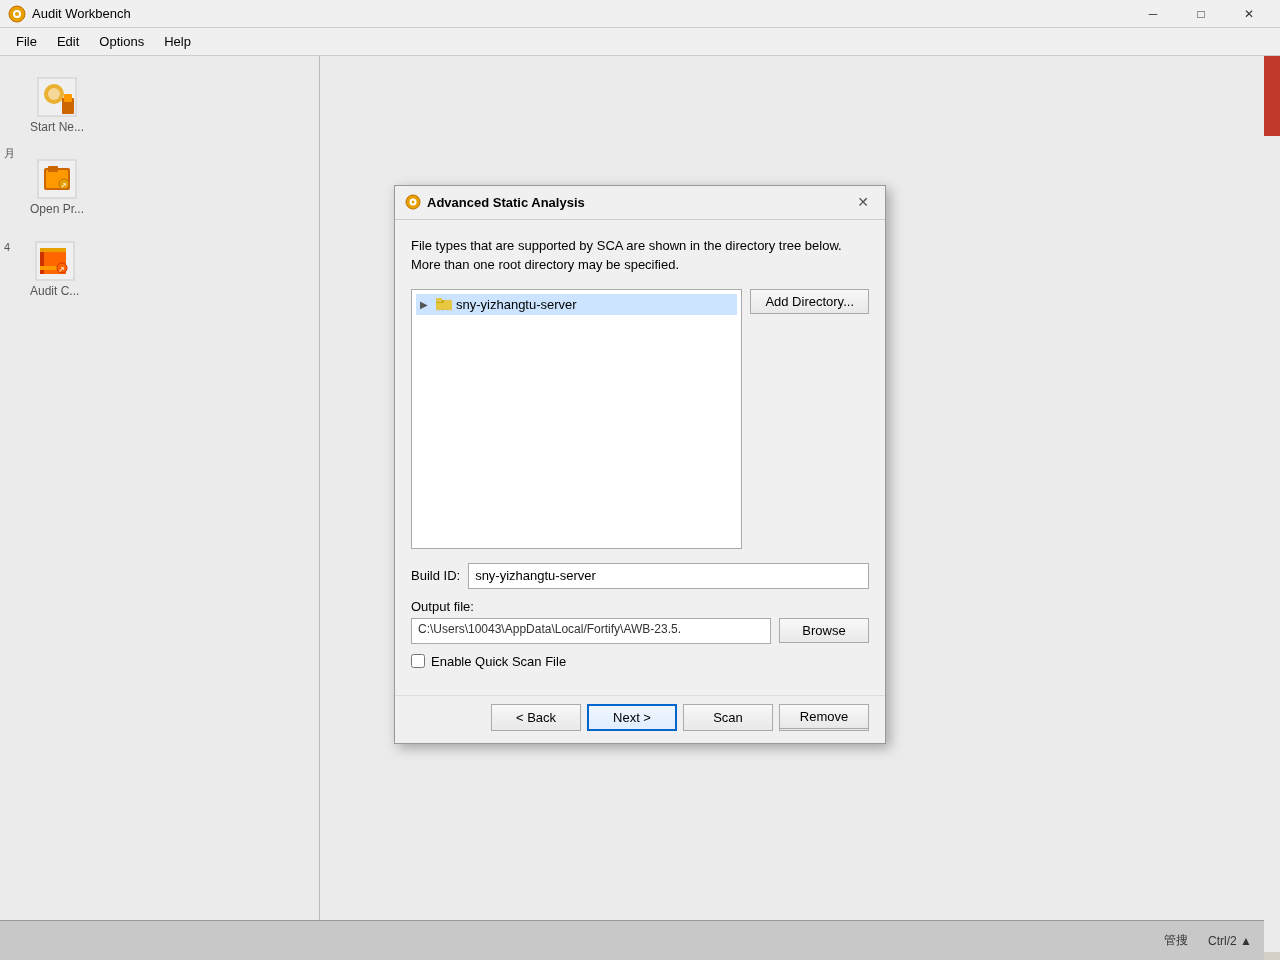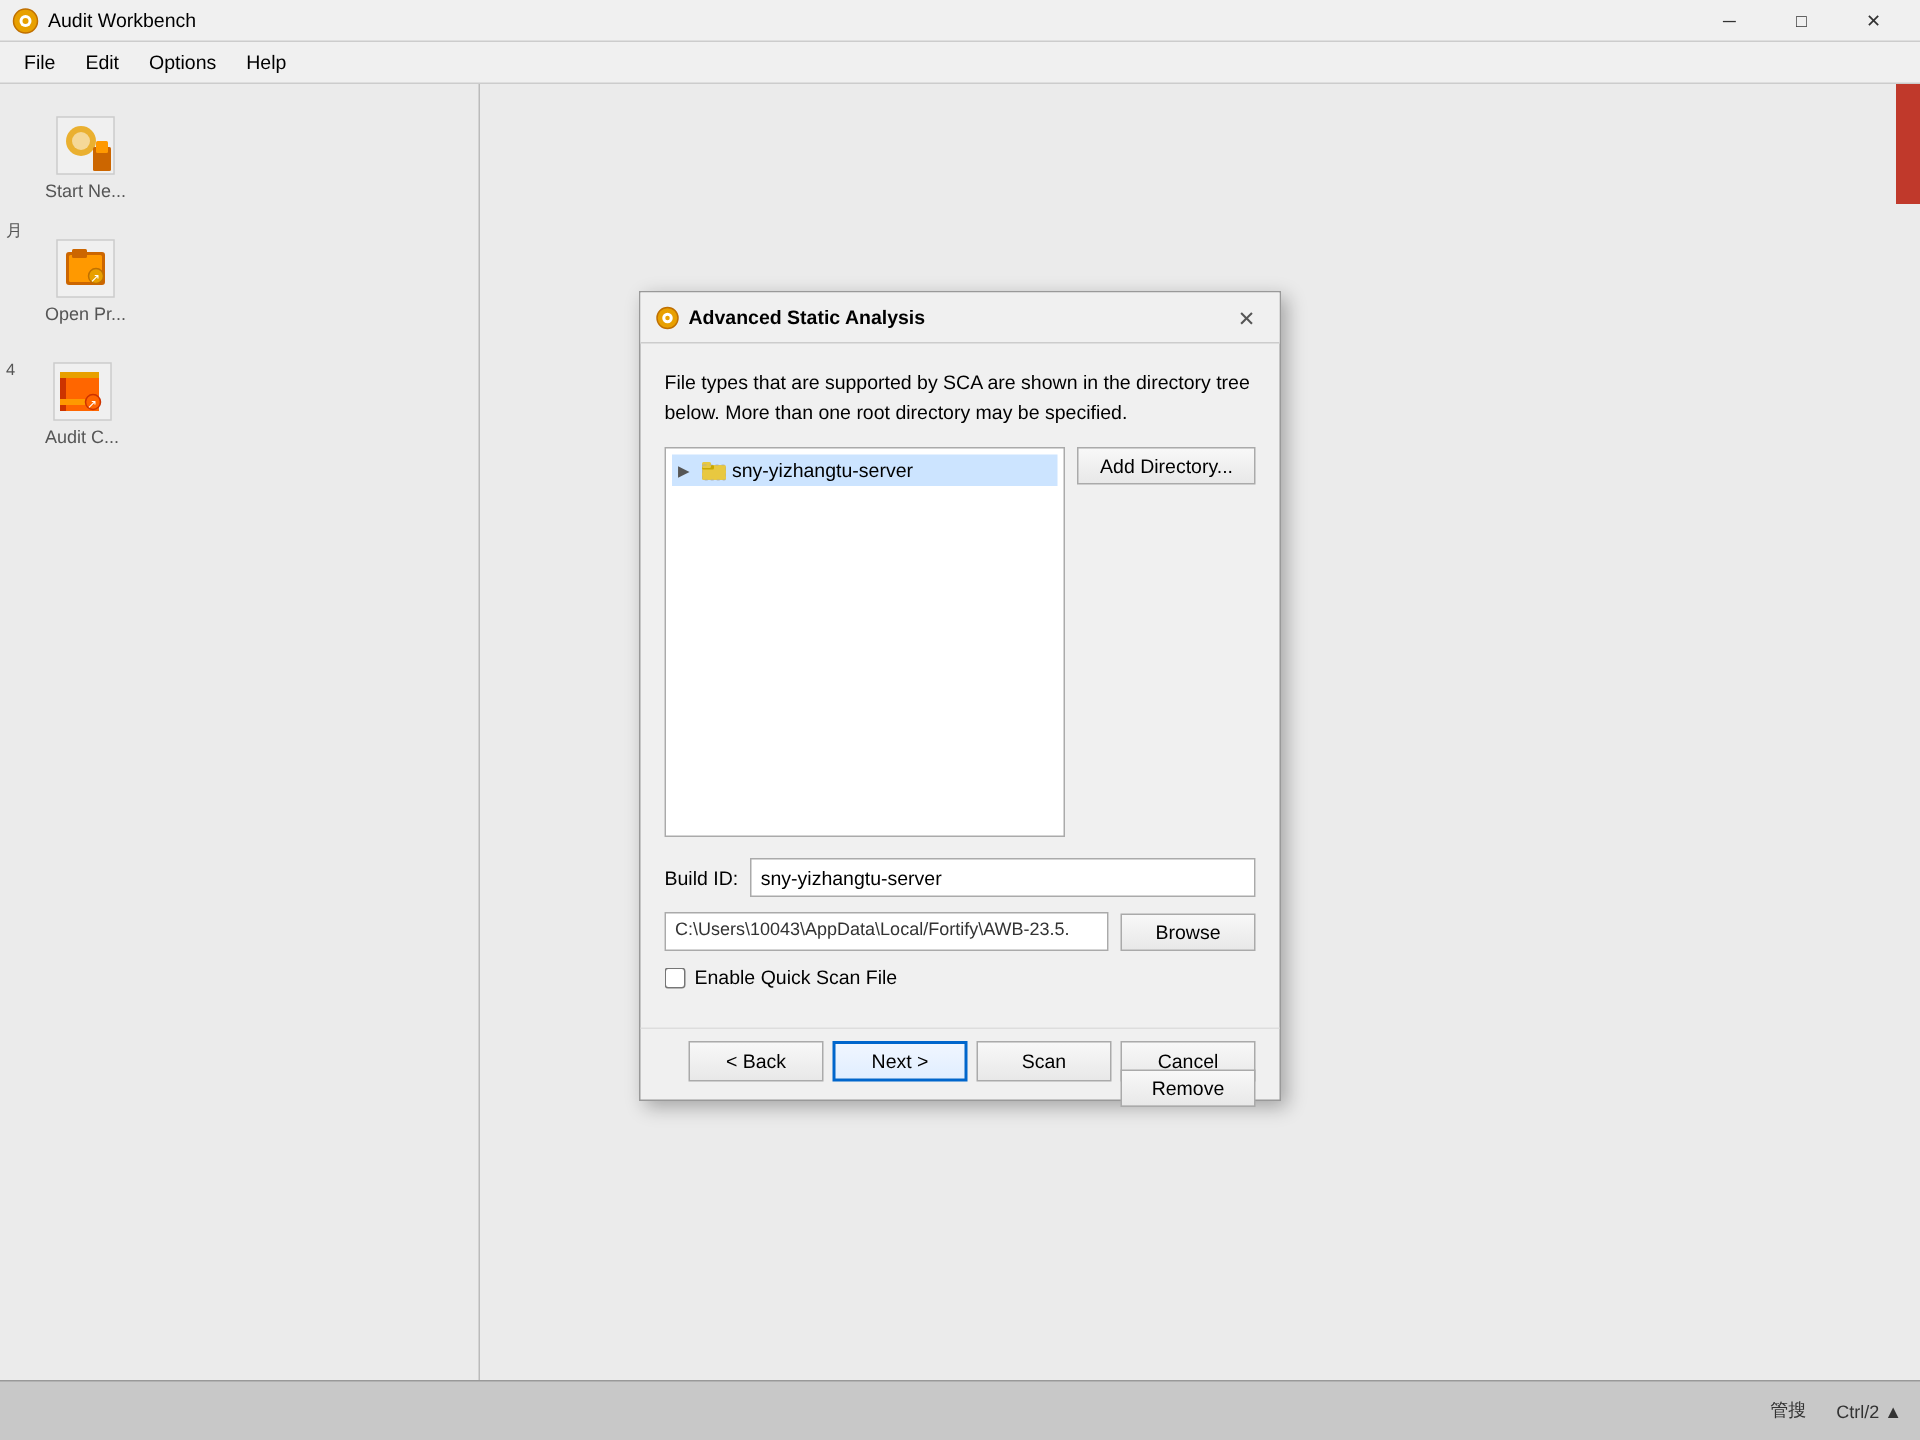--- a/index.html
+++ b/index.html
@@ -132,21 +132,21 @@
       align-items: center;
       justify-content: center;
       pointer-events: none;
     }
 
     
     .dialog {
       background: #f0f0f0;
       border: 1px solid #999;
       box-shadow: 4px 4px 12px rgba(0,0,0,0.3);
-      width: 428px;
+      width: 492px;
       pointer-events: all;
       position: relative;
       top: -40px;
     }
 
     .dialog-titlebar {
       display: flex;
       align-items: center;
       justify-content: space-between;
       background: #f0f0f0;
@@ -327,21 +327,21 @@
       font-size: 13px;
       cursor: pointer;
       text-decoration: underline;
     }
 
     
     .taskbar {
       position: fixed;
       bottom: 0;
       left: 0;
-      right: 0;
+      right: 16px;
       height: 40px;
       background: #c8c8c8;
       border-top: 1px solid #999;
       display: flex;
       align-items: center;
       justify-content: flex-end;
       padding: 0 12px;
       font-size: 12px;
       color: #333;
       gap: 20px;
@@ -475,20 +475,21 @@
             <button class="btn" style="margin-top: auto; align-self: flex-end; position: relative; top: 180px;">Remove</button>
           </div>
         </div>
 
         <div class="form-row">
           <label class="form-label">Build ID:</label>
           <input class="form-input" type="text" value="sny-yizhangtu-server" style="">
         </div>
 
         <div style="margin-bottom: 6px;">
+          <div class="form-label" style="margin-bottom: 4px;">Output file:</div>
           <div class="output-row">
             <div class="output-path">C:\Users\10043\AppData\Local/Fortify\AWB-23.5.</div>
             <button class="btn">Browse</button>
           </div>
         </div>
 
         <div class="checkbox-row">
           <input type="checkbox" id="quickscan" style="">
           <label class="checkbox-label" for="quickscan">Enable Quick Scan File</label>
         </div>

